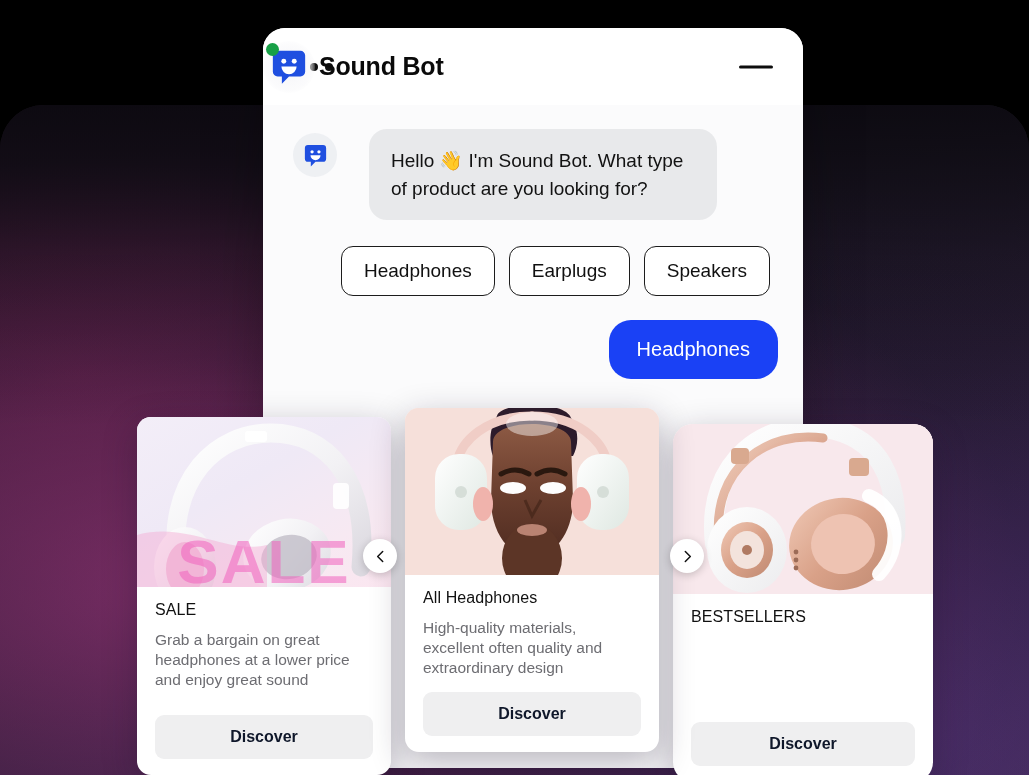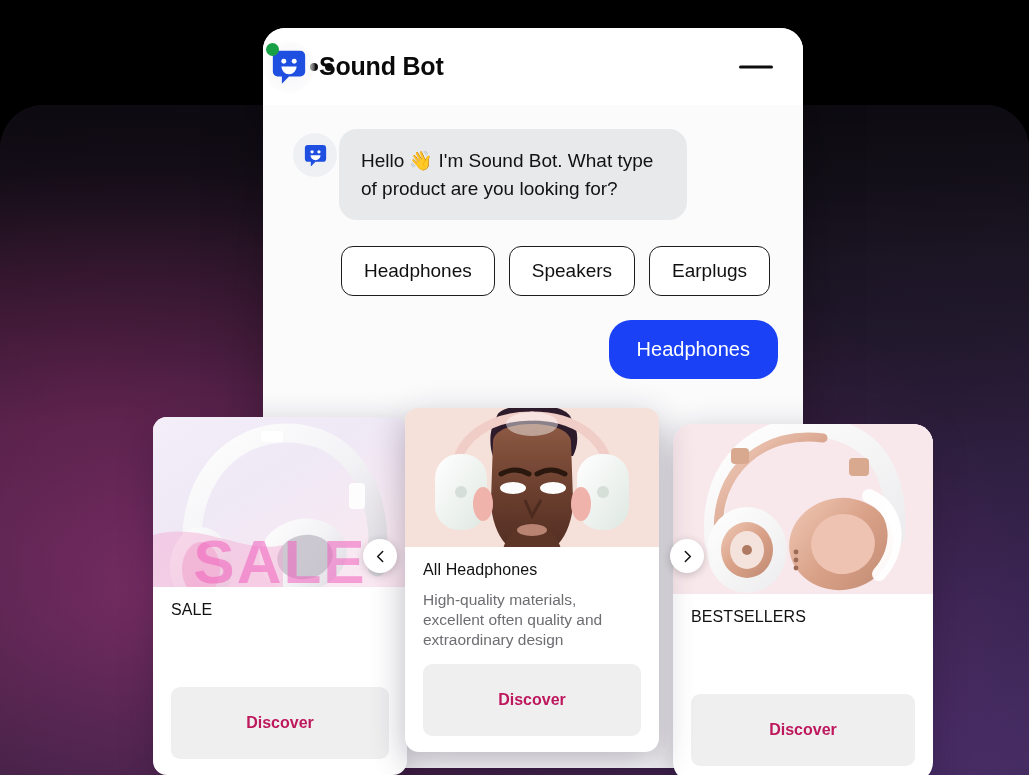--- a/index.html
+++ b/index.html
@@ -78,21 +78,21 @@
   }
 
   .widget-body {
     height: calc(100% - 77px);
     background: #fbfbfc;
     padding: 24px 0 0 0;
     position: relative;
   }
 
   
-  .msg-row { display: flex; align-items: flex-start; gap: 2px; padding: 0 30px; }
+  .msg-row { display: flex; align-items: flex-start; gap: 32px; padding: 0 30px; }
   .msg-avatar {
     flex: 0 0 auto; width: 44px; height: 44px; border-radius: 50%;
     background: #eef0f3; display: flex; align-items: center; justify-content: center;
     margin-top: 4px;
   }
   .msg-avatar svg { width: 25px; height: 25px; }
   .bubble-bot {
     background: #e8e9eb; color: #121212;
     border-radius: 18px;
     padding: 18px 22px;
@@ -124,36 +124,36 @@
     width: 796px; height: 367px;
   }
   .card {
     position: absolute; top: 0;
     background: #ffffff;
     border-radius: 14px;
     box-shadow: 0 10px 34px rgba(28,16,44,0.30);
     overflow: hidden;
     display: flex; flex-direction: column;
   }
-  .card-left  { left: 16px;   width: 254px; top: 9px;  height: 358px; }
+  .card-left  { left: 0px;   width: 254px; top: 9px;  height: 358px; }
   .card-mid   { left: 268px; width: 254px; top: 0px;  height: 344px; z-index: 3; }
   .card-right { left: 536px; width: 260px; top: 16px;  height: 358px; border-radius: 20px; }
 
   .card-img { width: 100%; position: relative; overflow: hidden; }
   .card-left  .card-img { height: 170px; }
   .card-mid   .card-img { height: 174px; }
   .card-right .card-img { height: 170px; }
 
   .card-body { padding: 14px 18px 16px 18px; display:flex; flex-direction: column; flex:1; }
   .card-title { font-size: 16px; color: #111111; margin-bottom: 11px; letter-spacing: .1px; }
   .card-desc { font-size: 15.5px; line-height: 1.30; color: #6d6d72; margin-bottom: 14px; }
   .card-cta {
     margin-top: auto;
     background: #efeff0; border: none; border-radius: 9px;
-    padding: 27px 10px; font-size: 16px; font-weight: 700; color: #be185d;
+    padding: 13px 10px; font-size: 16px; font-weight: 700; color: #0f172a;
     cursor: pointer; width: 100%;
     font-family: "Liberation Sans", sans-serif;
   }
 
   .nav-arrow {
     position: absolute; top: 131px;
     width: 34px; height: 34px; border-radius: 50%;
     background: #ffffff; box-shadow: 0 2px 9px rgba(0,0,0,0.20);
     display: flex; align-items: center; justify-content: center;
     cursor: pointer; z-index: 6;
@@ -218,22 +218,22 @@
             <circle cx="14.5" cy="14" r="2.6" fill="#ffffff"></circle>
             <circle cx="25.5" cy="14" r="2.6" fill="#ffffff"></circle>
             <path d="M12 19.5h16a8 8 0 0 1-16 0z" fill="#ffffff"></path>
           </svg>
         </div>
         <div class="bubble-bot">Hello 👋  I'm Sound Bot. What type of product are you looking for?</div>
       </div>
 
       <div class="quick-replies">
         <button class="chip">Headphones</button>
+        <button class="chip">Earplugs</button>
         <button class="chip">Speakers</button>
-        <button class="chip">Earplugs</button>
       </div>
 
       <div class="user-row">
         <div class="bubble-user">Headphones</div>
       </div>
 
     </div>
   </div>
 
   <div class="carousel">
@@ -258,20 +258,21 @@
           <ellipse cx="150" cy="138" rx="44" ry="36" fill="url(#gw)" transform="rotate(-12 150 138)"></ellipse>
           <ellipse cx="152" cy="140" rx="28" ry="22" fill="#bdbac4" opacity="0.75" transform="rotate(-12 152 140)"></ellipse>
           <rect x="196" y="66" width="16" height="26" rx="4" fill="#ffffff" opacity="0.9"></rect>
           <rect x="108" y="14" width="22" height="11" rx="3" fill="#ffffff" opacity="0.95"></rect>
           <path d="M0 118 C50 104, 90 138, 130 128 L130 170 L0 170 Z" fill="#f5a8d2" opacity="0.45"></path>
         </svg>
         <div class="sale-word">SALE</div>
       </div>
       <div class="card-body">
         <div class="card-title">SALE</div>
+        <div class="card-desc">Grab a bargain on great headphones at a lower price and enjoy great sound</div>
         <button class="card-cta">Discover</button>
       </div>
     </div>
 
     <div class="card card-mid">
       <div class="card-img img-model">
         <svg viewBox="0 0 254 174" width="254" height="174">
           <defs>
             <linearGradient id="skin" x1="0" y1="0" x2="0" y2="1">
               <stop offset="0%" stop-color="#8d5a44"></stop>

